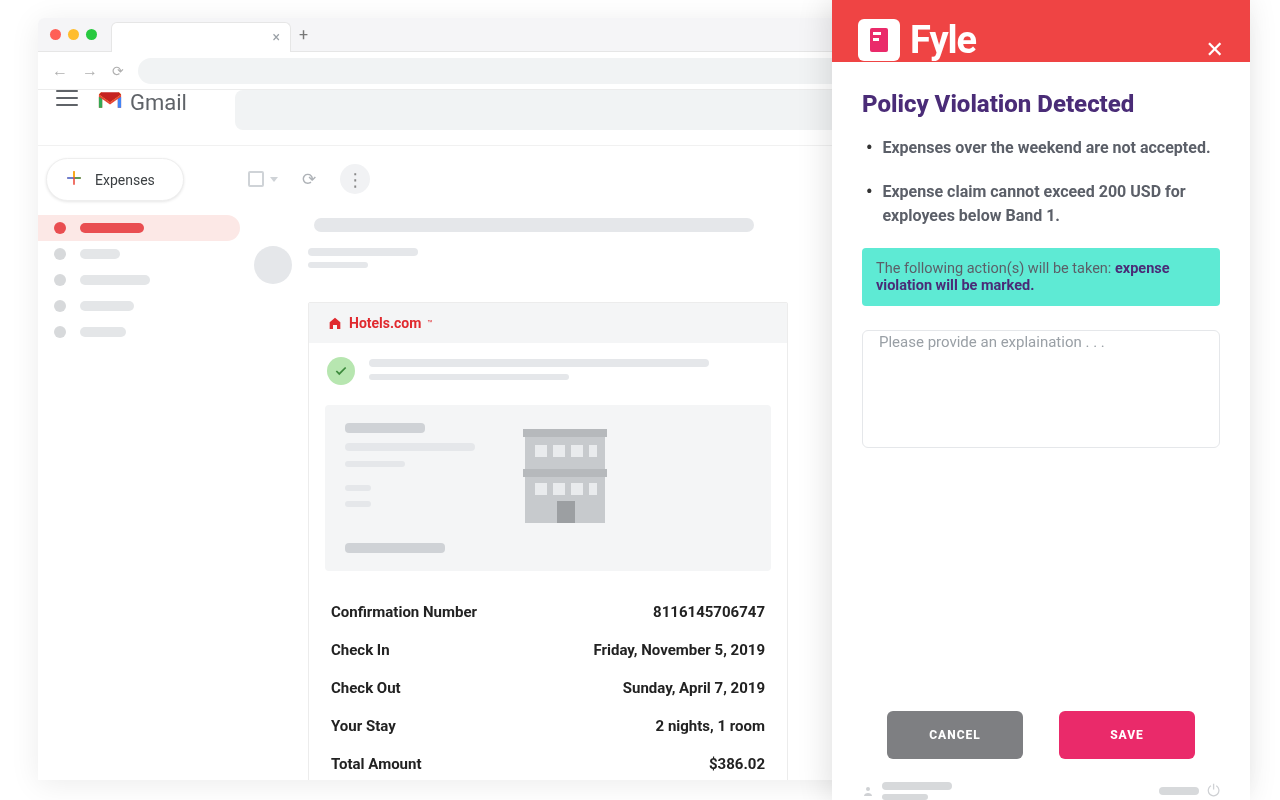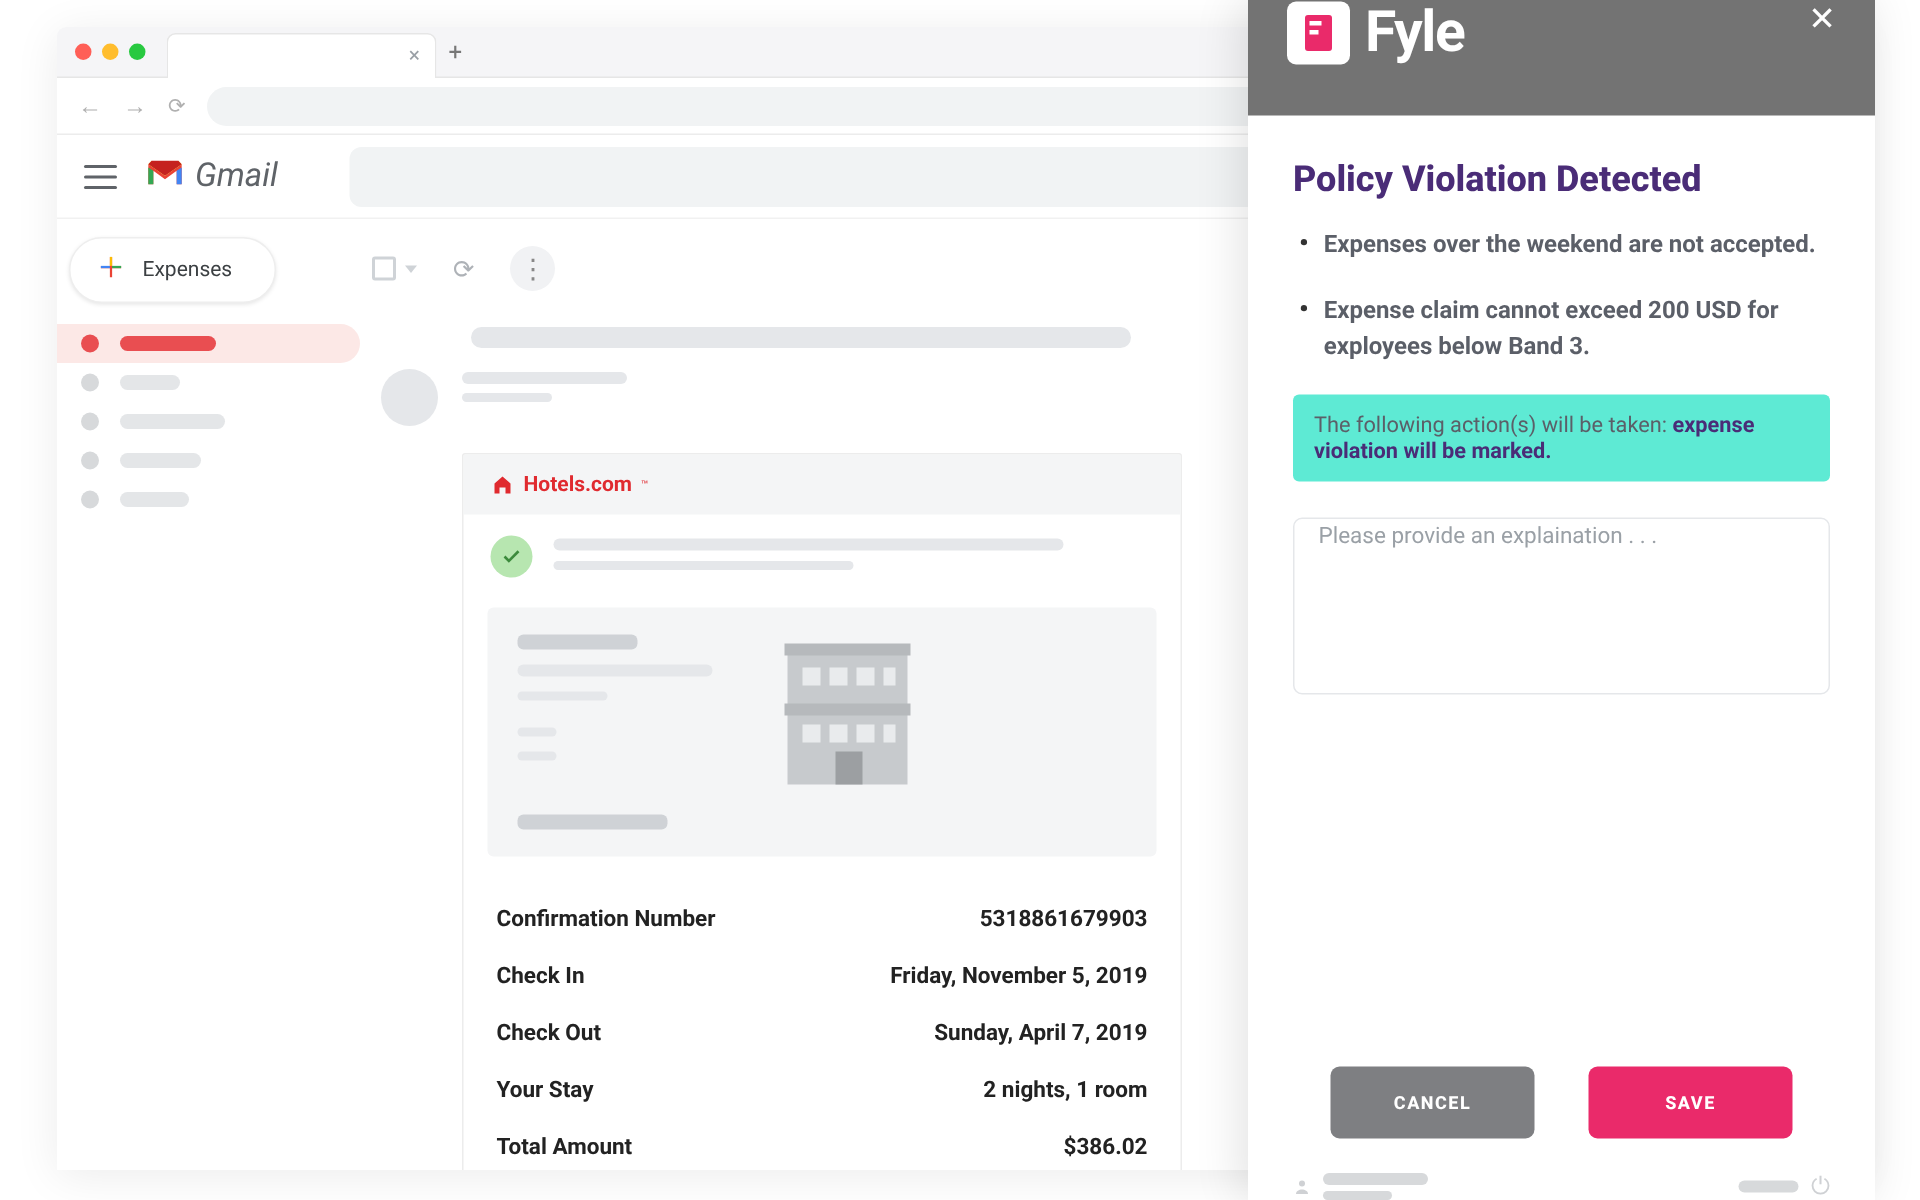--- a/index.html
+++ b/index.html
@@ -77,25 +77,24 @@
   .gmail {
     position: relative;
     height: calc(100% - 72px);
     background: #fff;
     display: flex;
     flex-direction: column;
   }
   .gmail-header {
     height: 56px;
     display: flex;
-    align-items: center;
+    align-items: flex-start;
     padding: 0 18px;
     border-bottom: 1px solid #f1f1f1;
     gap: 18px;
-    font-style: italic;
   }
   .hamburger {
     width: 22px; height: 16px;
     display: flex; flex-direction: column; justify-content: space-between;
   }
   .hamburger span { height: 2px; background: #5f6368; border-radius: 1px; }
   .gmail-logo {
     display: flex; align-items: center; gap: 6px;
     font-size: 22px; color: #5f6368; font-weight: 400;
   }
@@ -226,23 +225,23 @@
     top: 0;
     width: 418px;
     height: 800px;
     background: #fff;
     box-shadow: -4px 0 30px rgba(0,0,0,0.12);
     z-index: 50;
     display: flex;
     flex-direction: column;
   }
   .fyle-header {
-    background: #737373;
-    height: 77px;
-    display: flex; align-items: flex-start; justify-content: space-between;
+    background: #ef4444;
+    height: 62px;
+    display: flex; align-items: flex-end; justify-content: space-between;
     padding: 0 26px;
   }
   .fyle-logo { display:flex; align-items:center; gap: 10px; }
   .fyle-logo-badge {
     width: 42px; height: 42px; border-radius: 6px;
     background: #fff; display:flex; align-items:center; justify-content:center;
   }
   .fyle-logo-text {
     color: #fff; font-size: 38px; font-weight: 700; letter-spacing: -1px;
   }
@@ -449,21 +448,21 @@
                 <rect x="48" y="60" width="12" height="12" fill="#e9ebed"></rect>
                 <rect x="66" y="60" width="12" height="12" fill="#e9ebed"></rect>
                 <rect x="84" y="60" width="8" height="12" fill="#e9ebed"></rect>
                 <rect x="52" y="78" width="18" height="22" fill="#9c9fa2"></rect>
               </svg>
             </div>
 
             <div class="details">
               <div class="detail-row">
                 <span class="label">Confirmation Number</span>
-                <span class="value">5318861679903</span>
+                <span class="value">8116145706747</span>
               </div>
               <div class="detail-row">
                 <span class="label">Check In</span>
                 <span class="value">Friday, November 5, 2019</span>
               </div>
               <div class="detail-row">
                 <span class="label">Check Out</span>
                 <span class="value">Sunday, April 7, 2019</span>
               </div>
               <div class="detail-row">
@@ -500,21 +499,21 @@
   <div class="fyle-body">
     <div class="policy-title">Policy Violation Detected</div>
 
     <div class="policy-list">
       <div class="policy-item">
         <span class="bullet">•</span>
         <span>Expenses over the weekend are not accepted.</span>
       </div>
       <div class="policy-item">
         <span class="bullet">•</span>
-        <span>Expense claim cannot exceed 200 USD for exployees below Band 3.</span>
+        <span>Expense claim cannot exceed 200 USD for exployees below Band 1.</span>
       </div>
     </div>
 
     <div class="action-banner">
       <span>The following action(s) will be taken: </span><span class="hl">expense violation will be marked.</span>
     </div>
 
     <div class="explain-box">Please provide an explaination . . .</div>
   </div>
 

